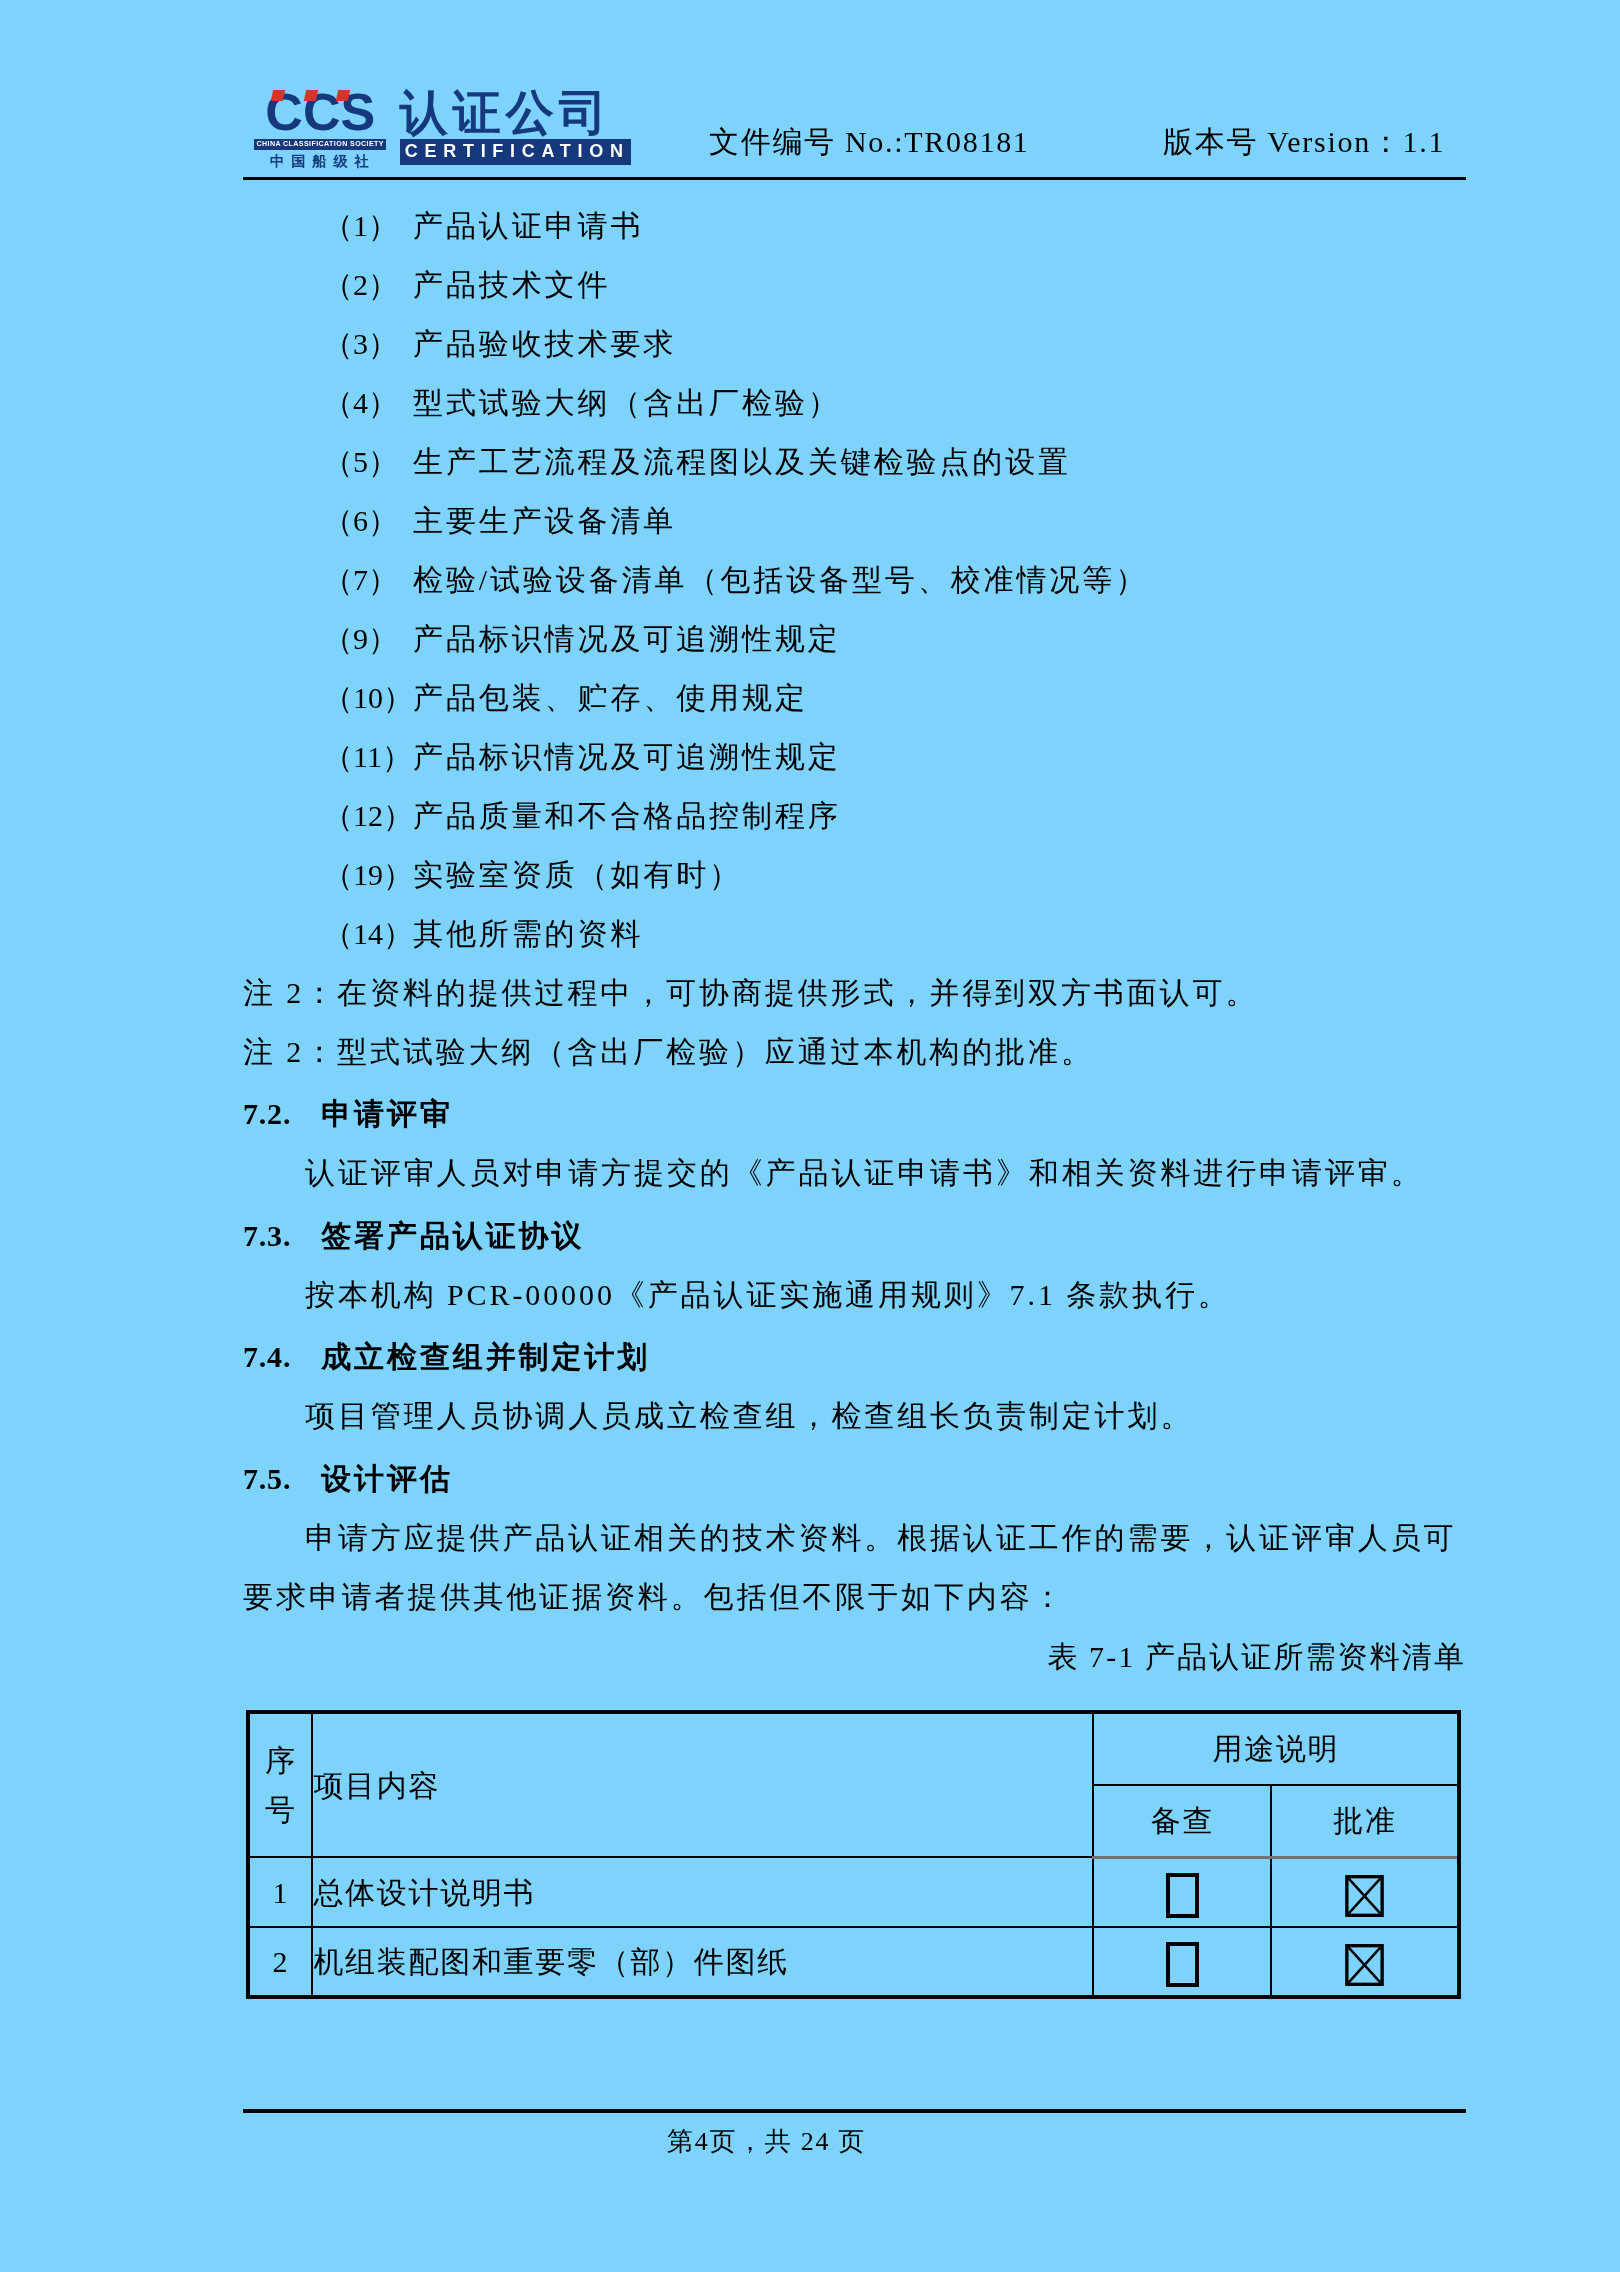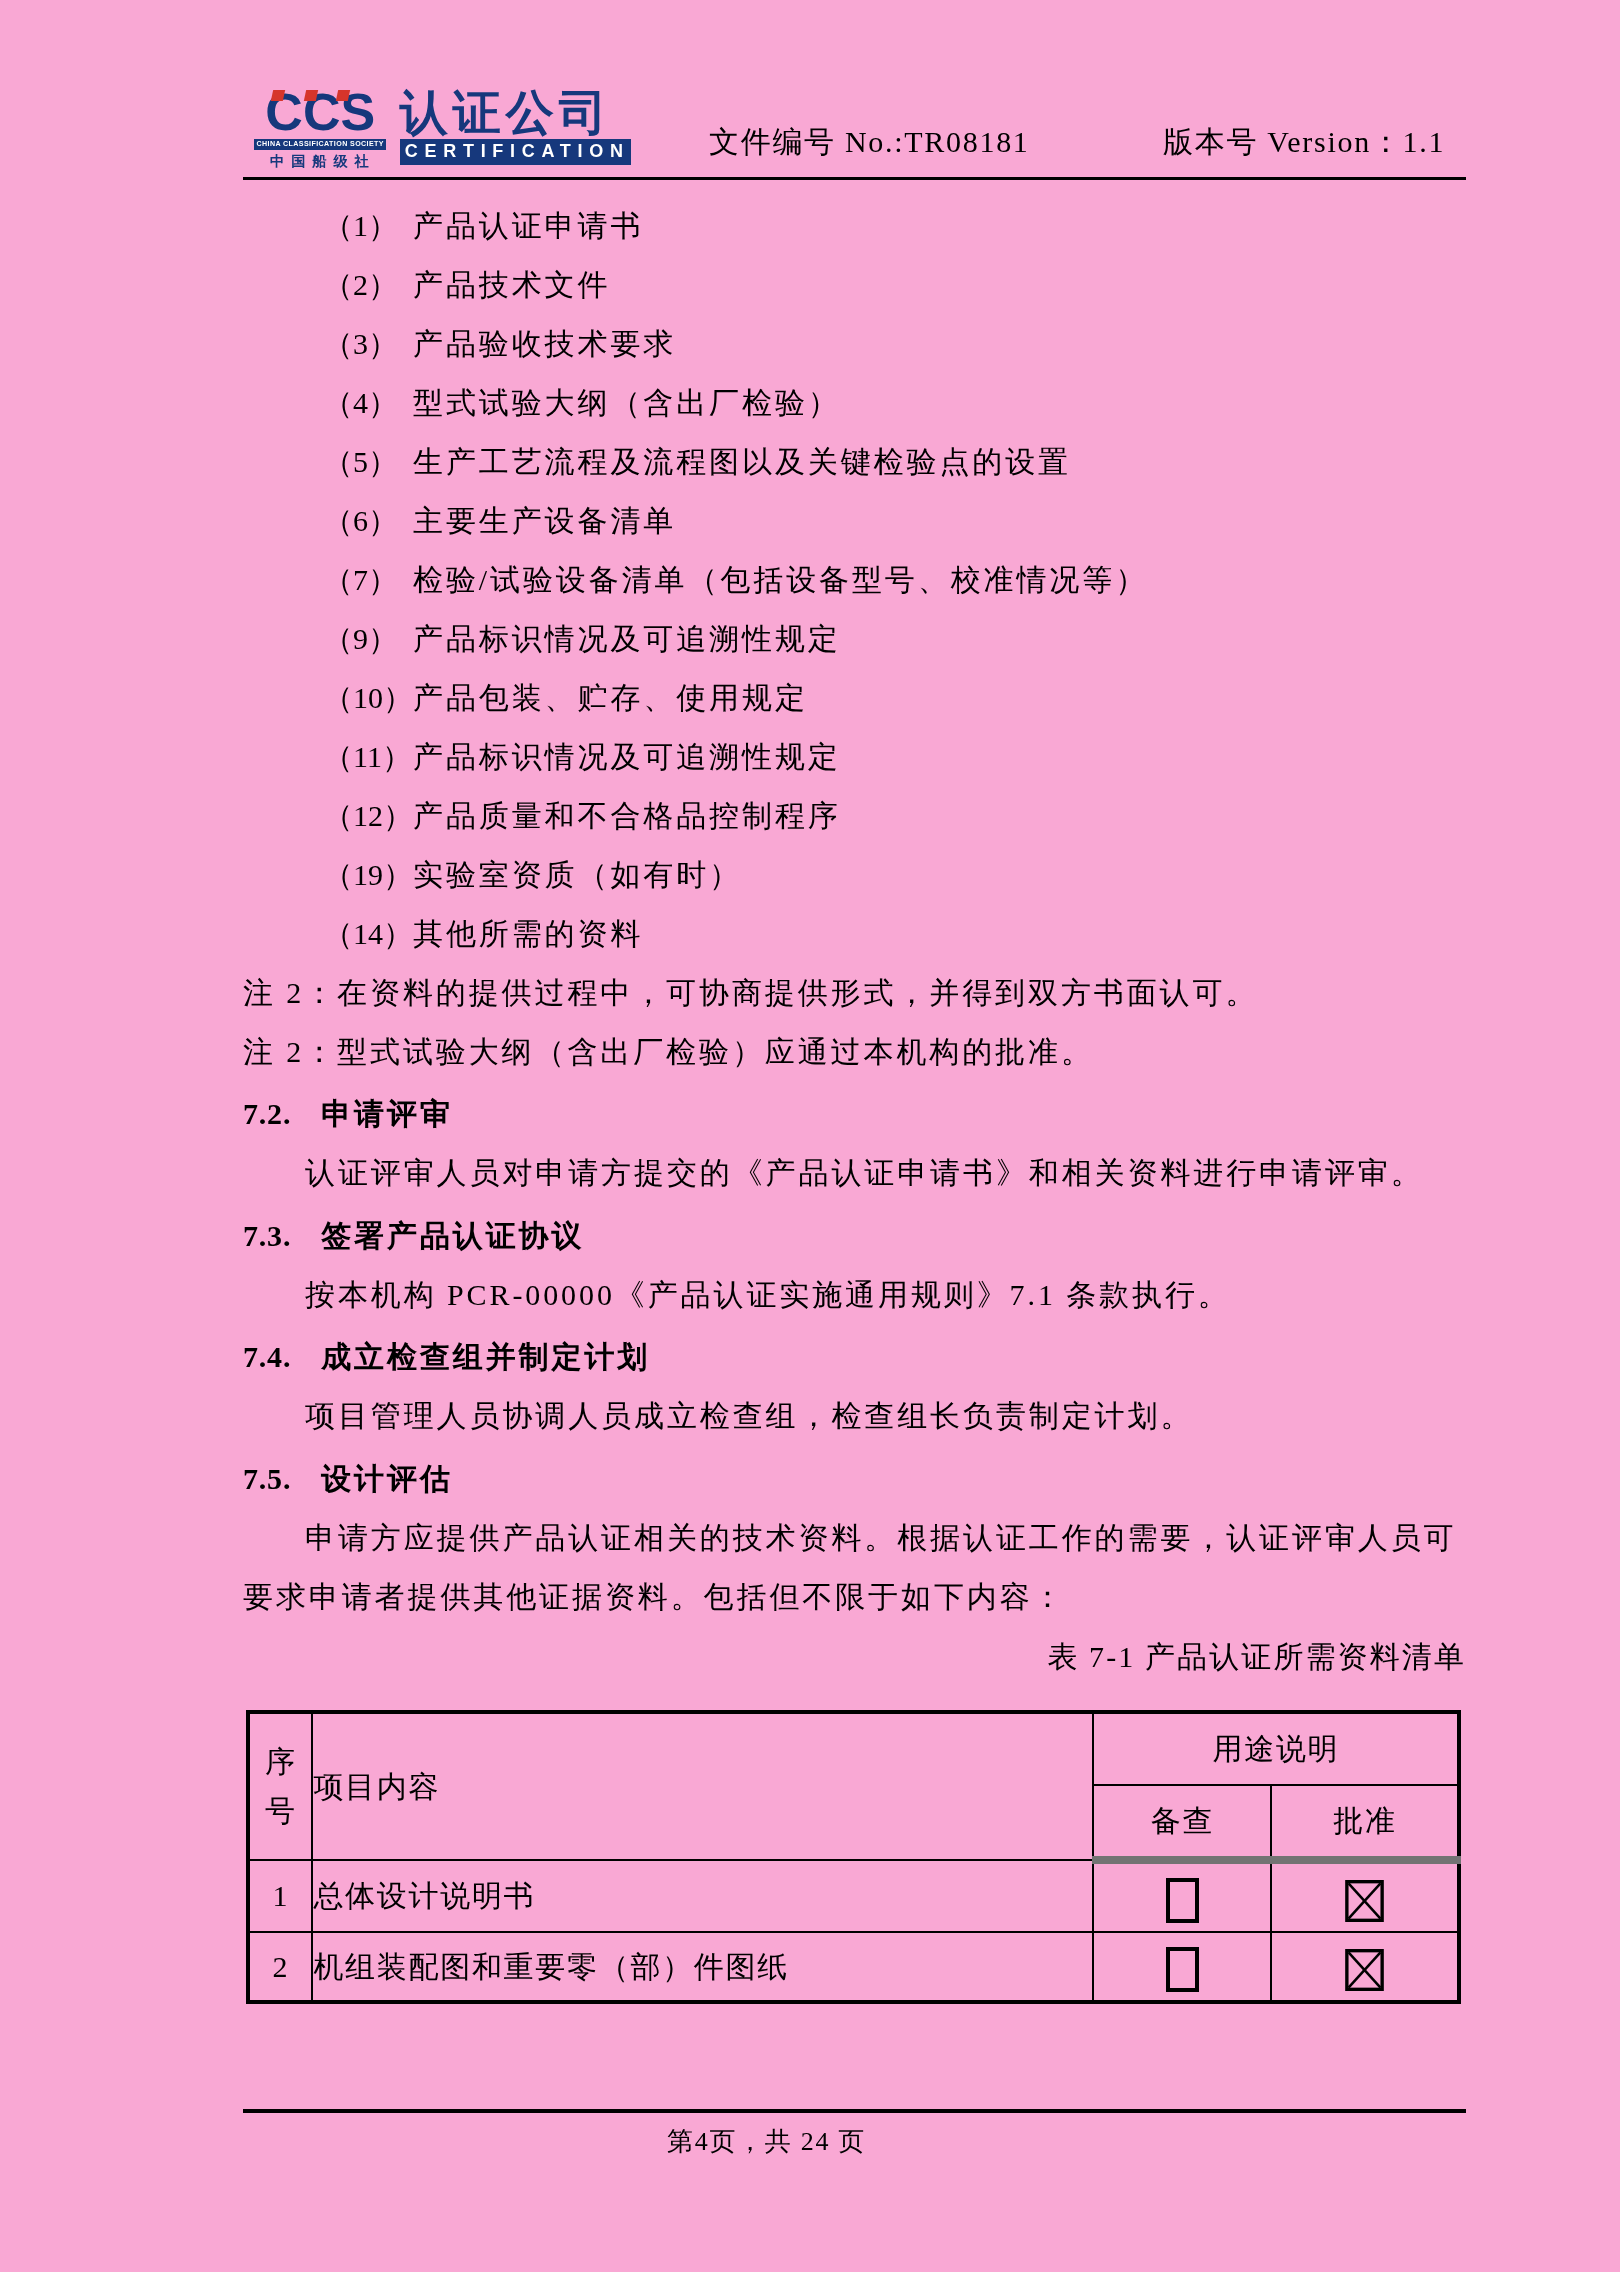--- a/index.html
+++ b/index.html
@@ -1,19 +1,19 @@
 <!DOCTYPE html>
 <html style="font-size:13.4px"><head>
 <meta charset="utf-8">
 <style>
   html,body { margin:0; padding:0; background:#e8e8e8; }
   .page {
     position:relative;
     width:1621px; height:2273px;
-    background:#f9a8d4;
+    background:#7dd3fc;
     color:#000;
     font-family:"Liberation Serif","DejaVu Serif",serif;
     overflow:hidden;
   }
 
   
   .logo { position:absolute; left:254px; top:89px; display:flex; gap:13.4px; align-items:flex-start; }
   .logo-left { display:inline-block; text-align:center; }
   .ccs {
     position:relative; display:block;
@@ -73,21 +73,21 @@
     width:1210px;
     border:4.2px solid #000;
     font-size:30px; letter-spacing:1.7px;
   }
   table.t7 th, table.t7 td { border:2.5px solid #000; font-weight:normal; padding:0; }
   .col-seq  { width:64px;  }
   .col-item { width:781px; }
   .col-chk  { width:178px; }
   .col-app  { width:188px; }
   tr.h1 th { height:70px; }
-  tr.h2 th { height:70px; border-bottom:8px solid #737373; }
+  tr.h2 th { height:70px; border-bottom:3px solid #737373; }
   th.seq-h { text-align:center; line-height:49px; border-bottom:5px solid #000; }
   th.item-h { text-align:left; padding-left:22px; border-bottom:5px solid #000; }
   th.usage-h { text-align:center; border-bottom:3.4px solid #000; }
   th.sub-h { text-align:center; }
   tr.r td { height:67px; }
   td.seq-c { text-align:center; }
   td.item-c { text-align:left; padding-left:22px; }
   td.cb-c { text-align:center; vertical-align:middle; }
   .cb {
     display:inline-block; width:25px; height:37px;

